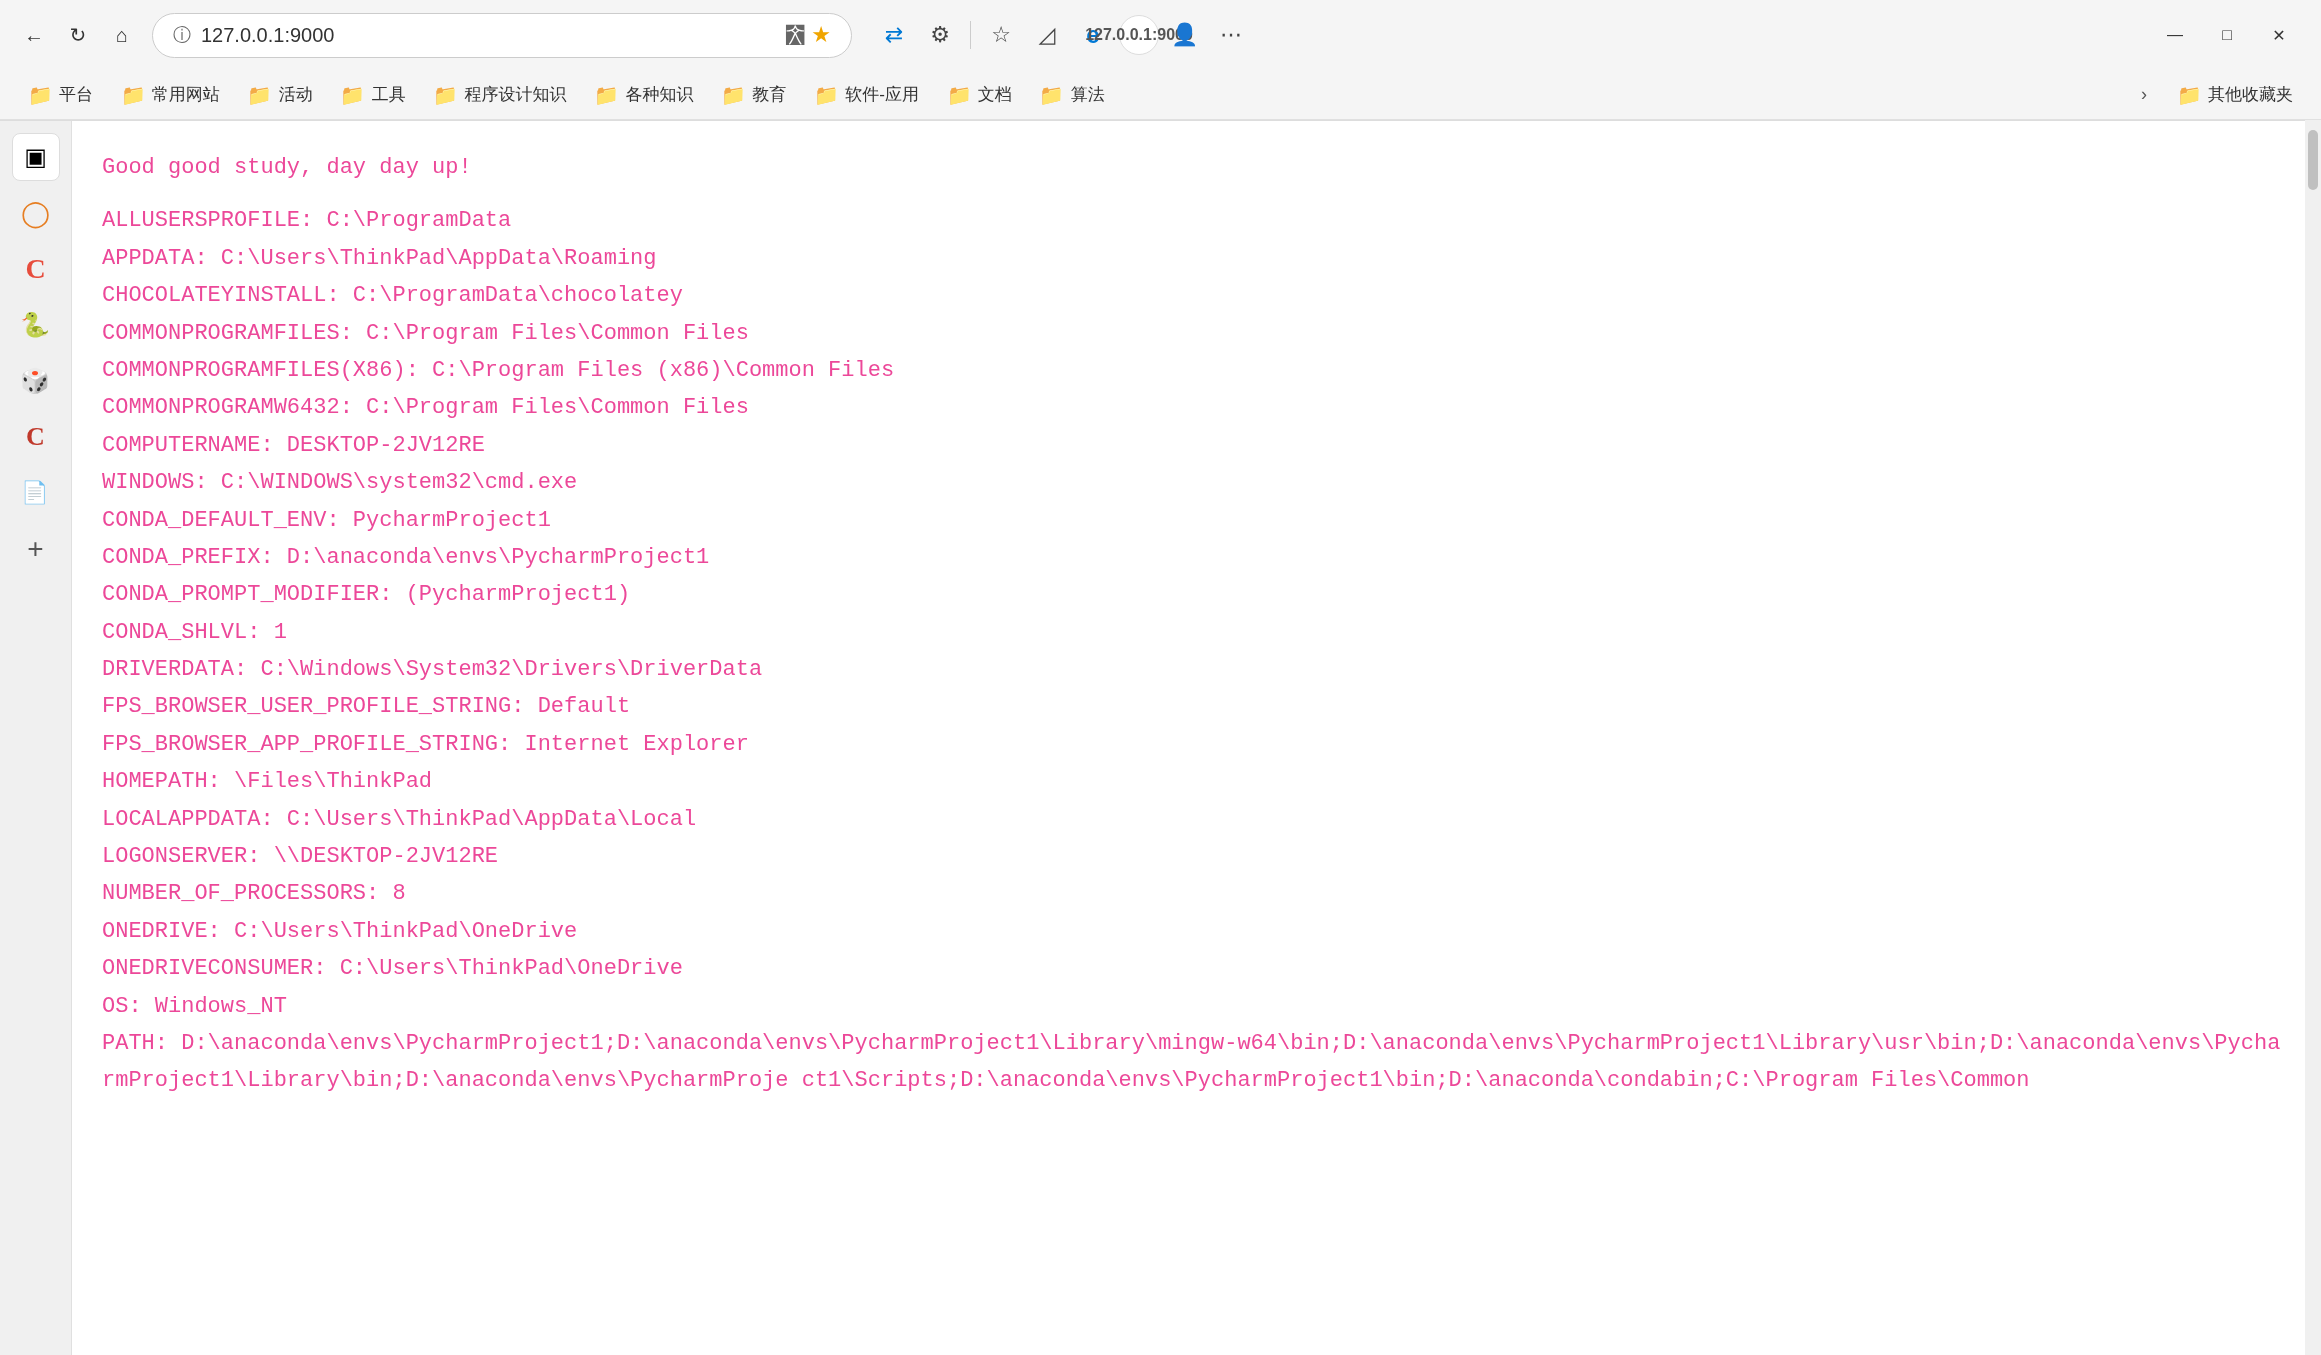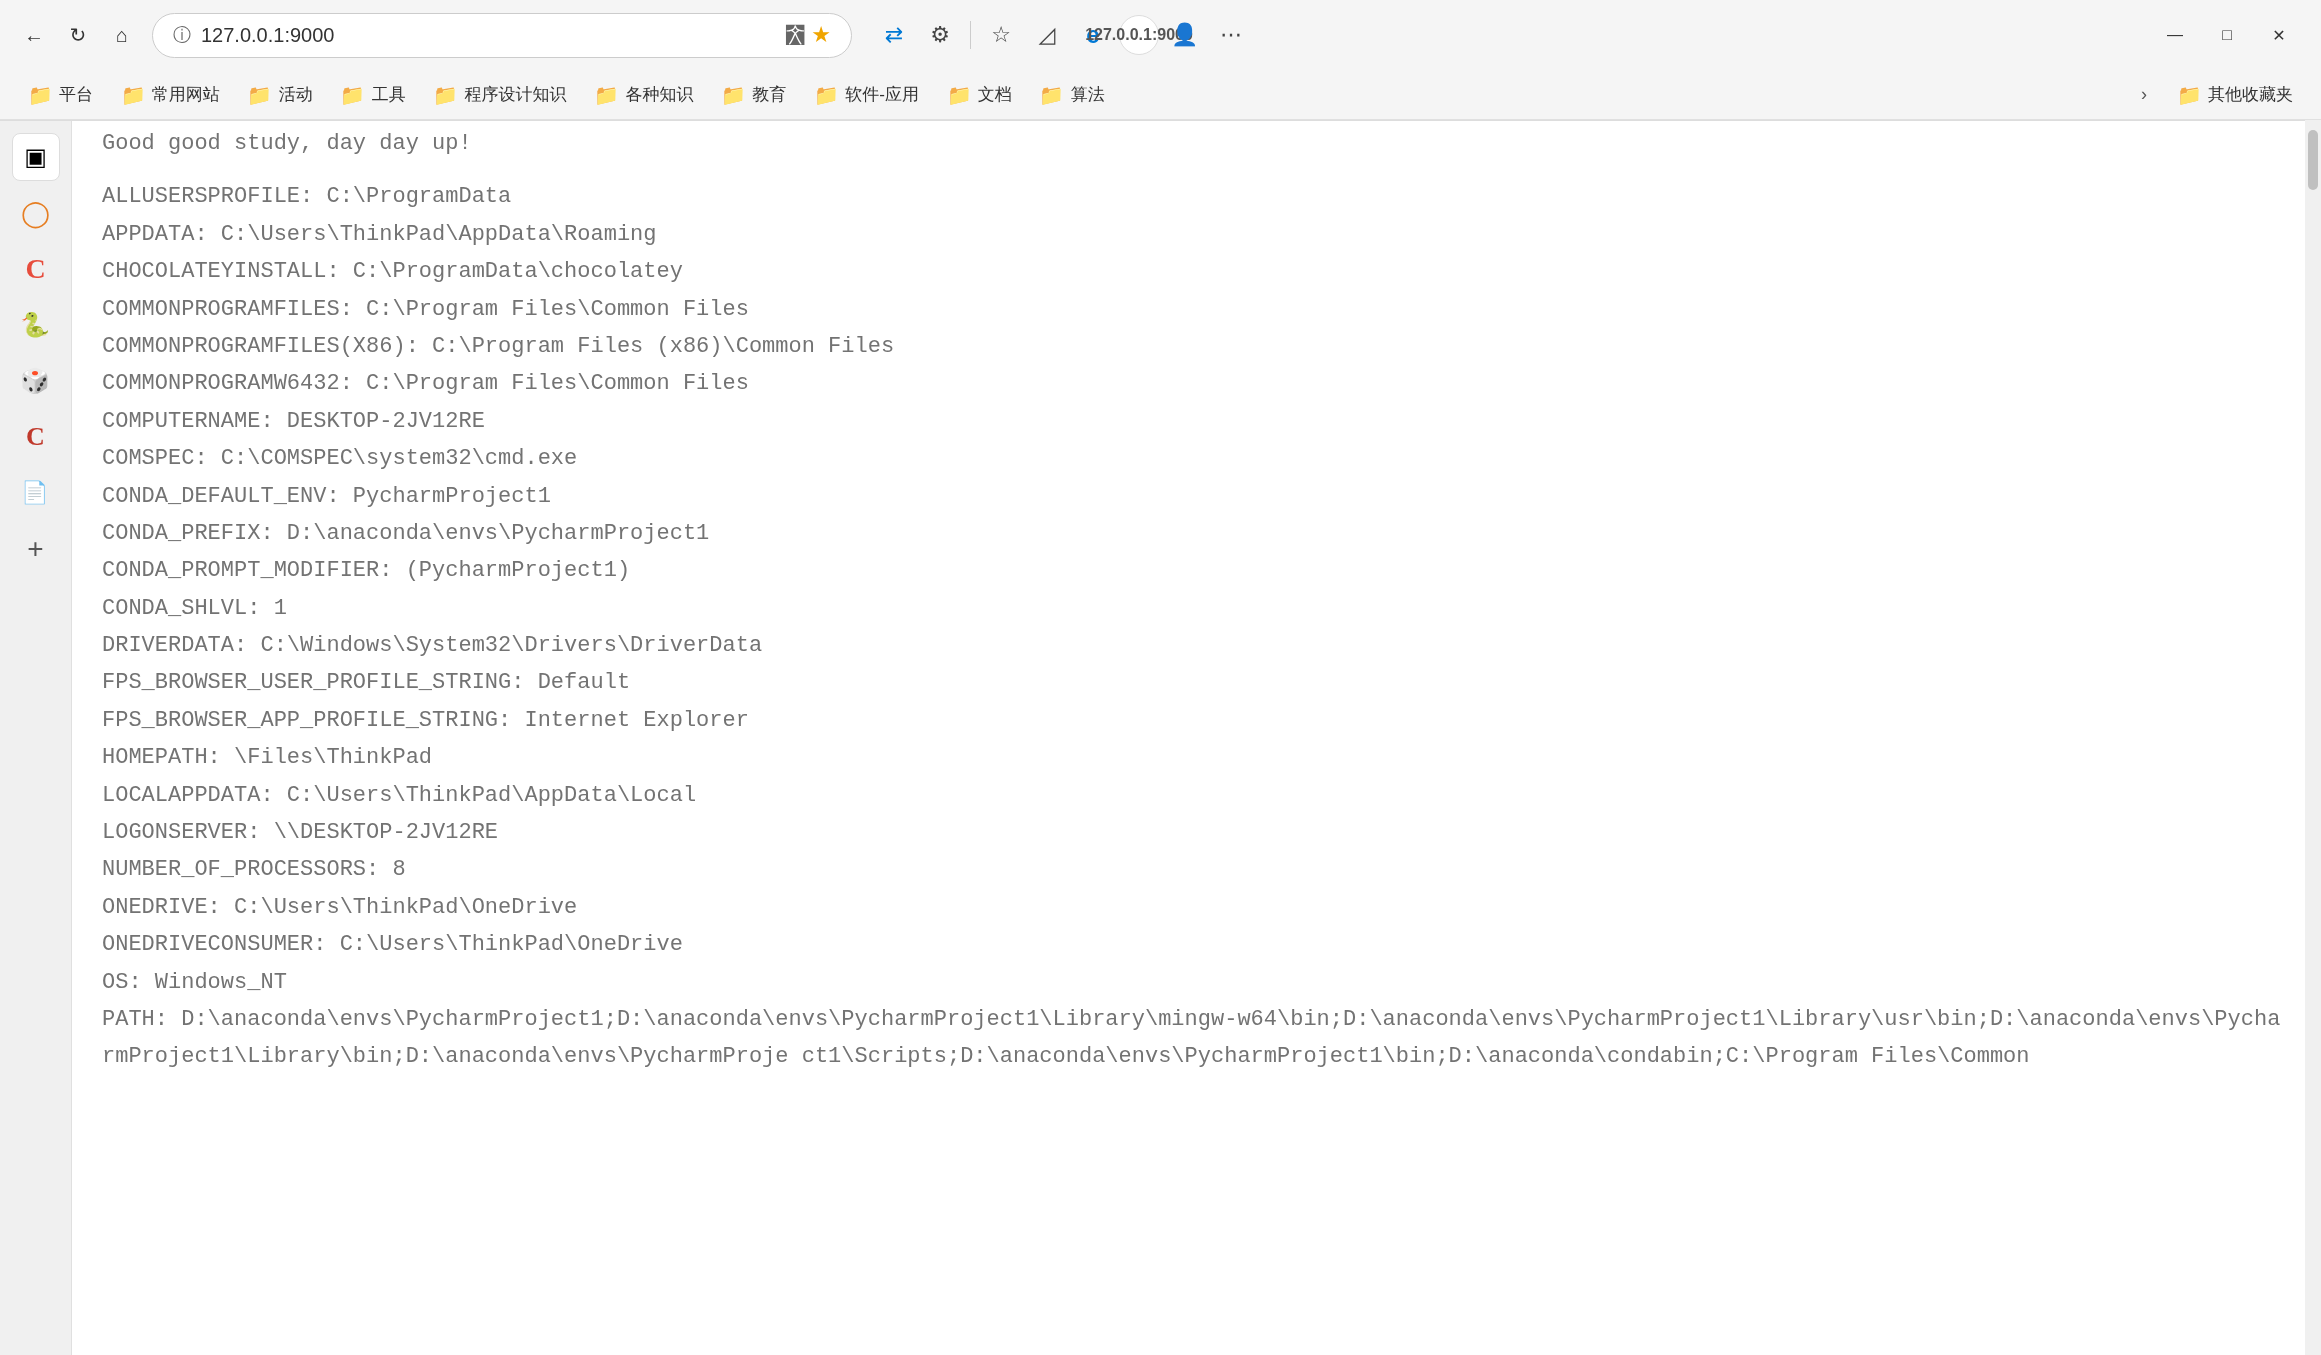--- a/index.html
+++ b/index.html
@@ -236,26 +236,26 @@
       background: #c0c0c0;
       border-radius: 5px;
       height: 60px;
       margin-top: 10px;
     }
 
     
     .content-area {
       flex: 1;
       background: white;
-      padding: 4px 30px;
+      padding: 28px 30px;
       overflow: hidden;
       font-family: 'Courier New', Courier, monospace;
       font-size: 22px;
       line-height: 1.7;
-      color: #737373;
+      color: #ec4899;
       position: relative;
     }
 
     .content-line {
       white-space: pre-wrap;
       word-break: break-all;
     }
 
     .greeting-line {
       margin-bottom: 16px;
@@ -405,21 +405,21 @@
   <div class="content-area">
     <div class="content-line greeting-line">Good good study, day day up!</div>
     <div id="content-lines">
         <div class="content-line">ALLUSERSPROFILE: C:\ProgramData</div>
         <div class="content-line">APPDATA: C:\Users\ThinkPad\AppData\Roaming</div>
         <div class="content-line">CHOCOLATEYINSTALL: C:\ProgramData\chocolatey</div>
         <div class="content-line">COMMONPROGRAMFILES: C:\Program Files\Common Files</div>
         <div class="content-line">COMMONPROGRAMFILES(X86): C:\Program Files (x86)\Common Files</div>
         <div class="content-line">COMMONPROGRAMW6432: C:\Program Files\Common Files</div>
         <div class="content-line">COMPUTERNAME: DESKTOP-2JV12RE</div>
-        <div class="content-line">COMSPEC: C:\COMSPEC\system32\cmd.exe</div>
+        <div class="content-line">WINDOWS: C:\WINDOWS\system32\cmd.exe</div>
         <div class="content-line">CONDA_DEFAULT_ENV: PycharmProject1</div>
         <div class="content-line">CONDA_PREFIX: D:\anaconda\envs\PycharmProject1</div>
         <div class="content-line">CONDA_PROMPT_MODIFIER: (PycharmProject1)</div>
         <div class="content-line">CONDA_SHLVL: 1</div>
         <div class="content-line">DRIVERDATA: C:\Windows\System32\Drivers\DriverData</div>
         <div class="content-line">FPS_BROWSER_USER_PROFILE_STRING: Default</div>
         <div class="content-line">FPS_BROWSER_APP_PROFILE_STRING: Internet Explorer</div>
         <div class="content-line">HOMEPATH: \Files\ThinkPad</div>
         <div class="content-line">LOCALAPPDATA: C:\Users\ThinkPad\AppData\Local</div>
         <div class="content-line">LOGONSERVER: \\DESKTOP-2JV12RE</div>

